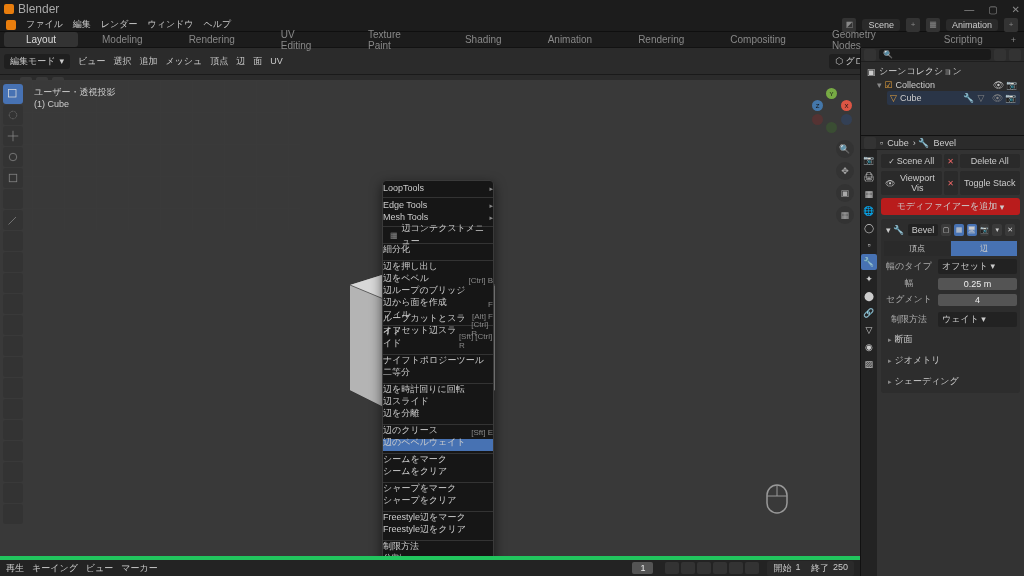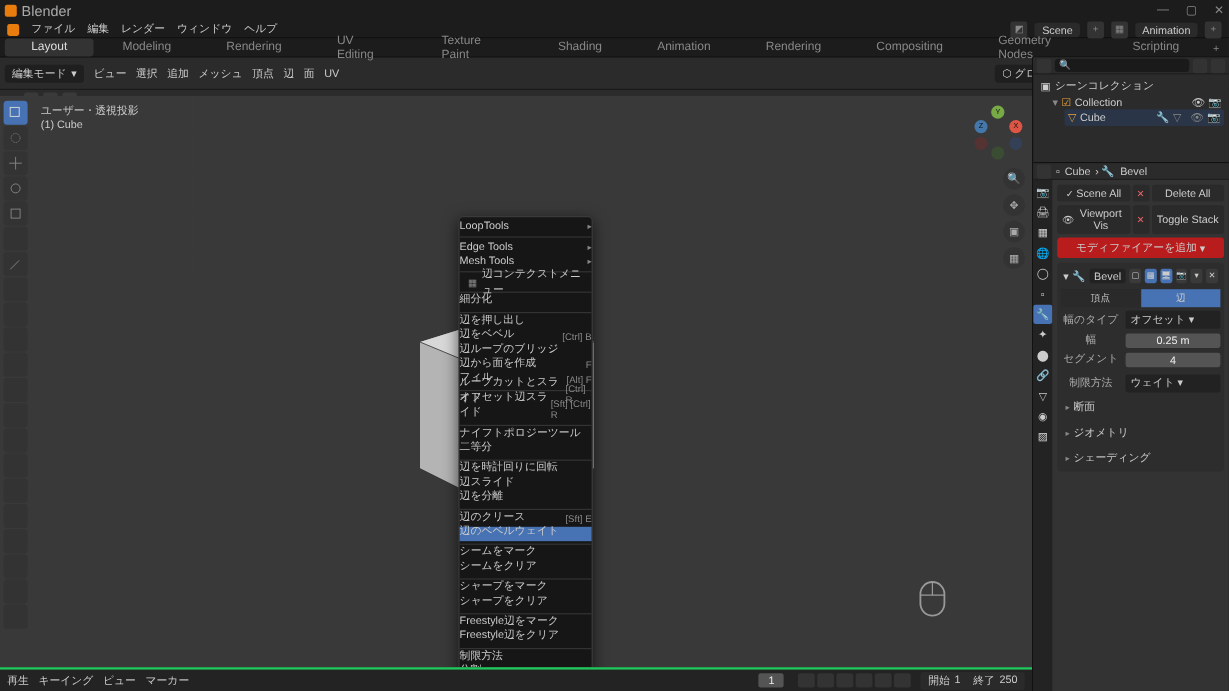--- a/index.html
+++ b/index.html
@@ -42,21 +42,21 @@
 .cube{position:absolute;left:320px;top:150px;width:200px;height:195px}
 .context-menu{position:absolute;left:382px;top:100px;width:112px;background:#161616;border:1px solid #3a3a3a;border-radius:4px;box-shadow:0 4px 12px rgba(0,0,0,0.6);padding:2px 0}
 .cm-item{padding:2px 0;font-size:9px;display:flex;align-items:flex-end;justify-content:space-between;color:#ccc;height:12px}
 .cm-item.submenu::after{content:'▸';color:#888;font-size:7px}
 .cm-item.highlighted{background:#4772b3;color:#fff}
 .cm-sep{height:1px;background:#333;margin:2px 0}
 .cm-header{padding:2px 7px;font-size:8px;color:#888;display:flex;align-items:center;gap:4px;height:12px}
 .cm-shortcut{color:#888;font-size:8px}
 .tooltip{position:absolute;left:451px;top:350px;background:#0a0a0a;border:1px solid #444;padding:3px 6px;font-size:9px;color:#ddd;border-radius:3px;white-space:nowrap}
 .mouse-overlay{position:absolute;right:70px;bottom:40px;width:26px;height:34px}
-.timeline{position:absolute;left:0;right:164px;bottom:0;height:20px;background:#232323;border-top:2px solid #22c55e;display:flex;align-items:center;padding:0 6px;gap:8px}
+.timeline{position:absolute;left:0;right:164px;bottom:0;height:20px;background:#232323;border-top:4px solid #22c55e;display:flex;align-items:center;padding:0 6px;gap:8px}
 .timeline .tl-item{font-size:9px;color:#ccc}
 .timeline .frame-input{background:#545454;padding:1px 8px;border-radius:2px;font-size:9px;color:#eee;margin-left:auto}
 .timeline .range{background:#2a2a2a;padding:1px 6px;border-radius:2px;font-size:9px;display:flex;gap:4px}
 .timeline .play-ctrl{display:flex;gap:2px;margin-left:4px}
 .timeline .play-ctrl .pc{width:14px;height:12px;background:#333;border-radius:2px}
 .sidepanel{position:absolute;right:0;top:48px;bottom:0;width:164px;background:#2b2b2b;display:flex;flex-direction:column;border-left:1px solid #111}
 .outliner{height:88px;border-bottom:1px solid #111;display:flex;flex-direction:column}
 .outliner-head{height:14px;background:#2b2b2b;display:flex;align-items:center;padding:0 3px;gap:3px;border-bottom:1px solid #1e1e1e}
 .outliner-head .obtn{width:12px;height:12px;background:#333;border-radius:2px}
 .outliner-search{flex:1;height:11px;background:#1a1a1a;border-radius:3px;padding:0 4px;color:#666;font-size:8px;display:flex;align-items:center}

